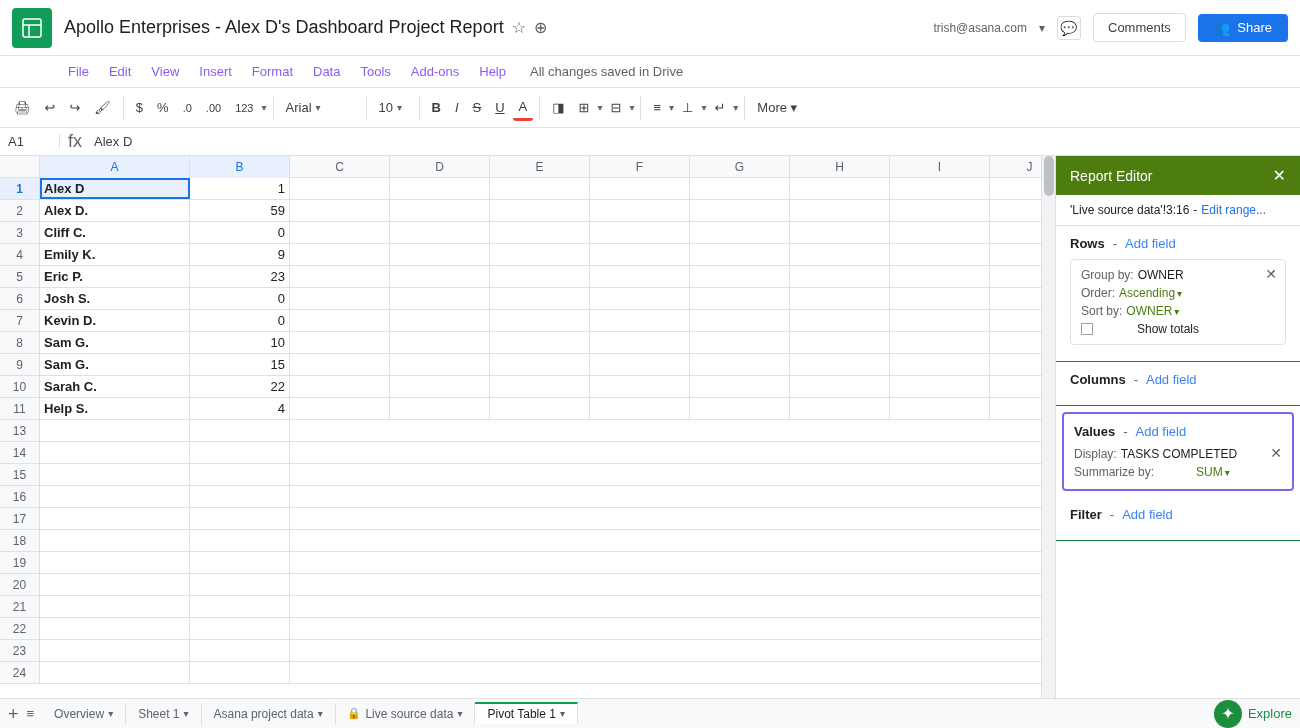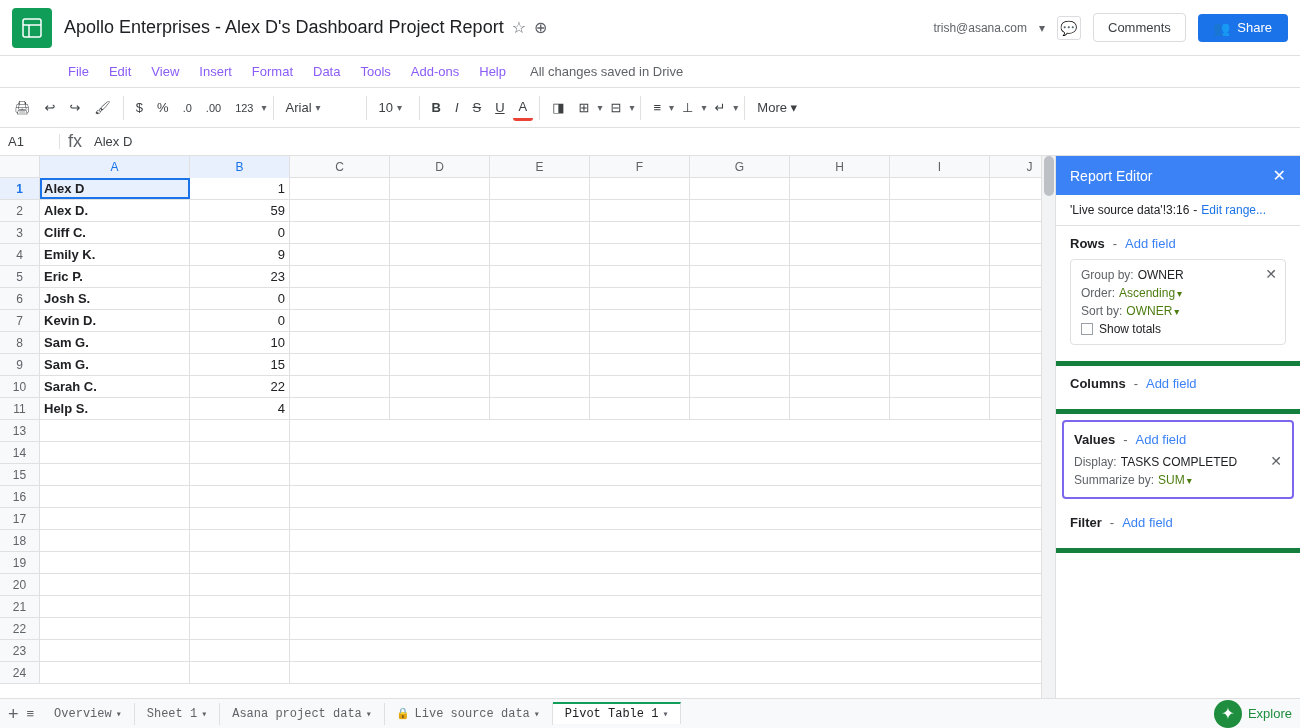--- a/index.html
+++ b/index.html
@@ -117,65 +117,65 @@
     
     #v-scrollbar { width: 14px; background: #f1f3f4; border-left: 1px solid #e0e0e0; position: relative; }
 
     
     #report-editor {
       width: 245px; border-left: 1px solid #e0e0e0; background: #fff;
       display: flex; flex-direction: column; flex-shrink: 0;
       font-size: 13px;
     }
     #re-header {
-      background: #3b82f6; color: #fff; padding: 10px 14px;
+      background: #4d7c0f; color: #fff; padding: 10px 14px;
       display: flex; align-items: center; justify-content: space-between;
       font-size: 14px; font-weight: 500;
     }
     #re-close { cursor: pointer; font-size: 16px; color: #fff; background: none; border: none; }
     #re-body { padding: 0; overflow-y: auto; flex: 1; }
 
     
     #re-range { padding: 8px 14px; font-size: 12px; color: #202124; border-bottom: 1px solid #e0e0e0; display: flex; align-items: center; gap: 4px; }
     #re-edit-range { color: #1a73e8; cursor: pointer; font-size: 12px; }
 
     
-    .re-section { padding: 10px 14px; border-bottom: 5px solid #15803d; }
+    .re-section { padding: 10px 14px; border-bottom: 1px solid #15803d; }
     .re-section-title { font-size: 13px; color: #202124; margin-bottom: 8px; display: flex; align-items: center; gap: 4px; }
     .re-add-field { color: #3b82f6; cursor: pointer; font-size: 13px; }
     .re-section-dash { color: #5f6368; margin: 0 4px; }
 
     
     .re-card {
       border: 1px solid #e0e0e0; border-radius: 4px; padding: 8px 10px;
       margin-bottom: 6px; position: relative;
     }
     .re-card-row { display: flex; align-items: center; margin-bottom: 4px; font-size: 12px; color: #202124; }
-    .re-card-row:last-child { margin-bottom: 0; }
+    .re-card-row:last-child { margin-bottom: 0; gap: 38px; }
     .re-close-x { position: absolute; top: 6px; right: 8px; cursor: pointer; font-size: 14px; color: #5f6368; background: none; border: none; }
     .re-label { color: #5f6368; margin-right: 4px; }
     .re-value { color: #202124; font-weight: 500; }
     .re-dropdown { color: #4d7c0f; cursor: pointer; display: flex; align-items: center; gap: 2px; }
     .re-dropdown-arrow { font-size: 10px; }
     .re-checkbox { width: 12px; height: 12px; border: 1px solid #9aa0a6; display: inline-flex; margin-right: 6px; flex-shrink: 0; }
     .re-show-totals { display: flex; align-items: center; font-size: 12px; color: #202124; }
 
     
     #tab-bar {
       display: flex; align-items: center; height: 30px;
       border-top: 1px solid #e0e0e0; background: #f8f9fa; padding: 0 8px;
       overflow-x: hidden;
     }
     #add-sheet { cursor: pointer; font-size: 18px; color: #5f6368; margin-right: 8px; line-height: 1; }
     #sheet-list-btn { cursor: pointer; margin-right: 8px; color: #5f6368; }
     .tab-item {
       padding: 0 12px; height: 22px; display: flex; align-items: center;
       font-size: 12px; cursor: pointer; border-right: 1px solid #e0e0e0;
       color: #5f6368; background: #f8f9fa; flex-shrink: 0;
-      gap: 4px; position: relative; font-family: Liberation Mono, monospace;
+      gap: 4px; position: relative;
     }
     .tab-item.active {
       background: #fff; color: #202124; font-weight: 500;
       border-top: 2px solid #0f9d58; margin-top: -2px;
     }
     .tab-item .tab-arrow { font-size: 10px; color: #5f6368; }
     .tab-lock { font-size: 11px; }
 
     
     #explore-btn {

